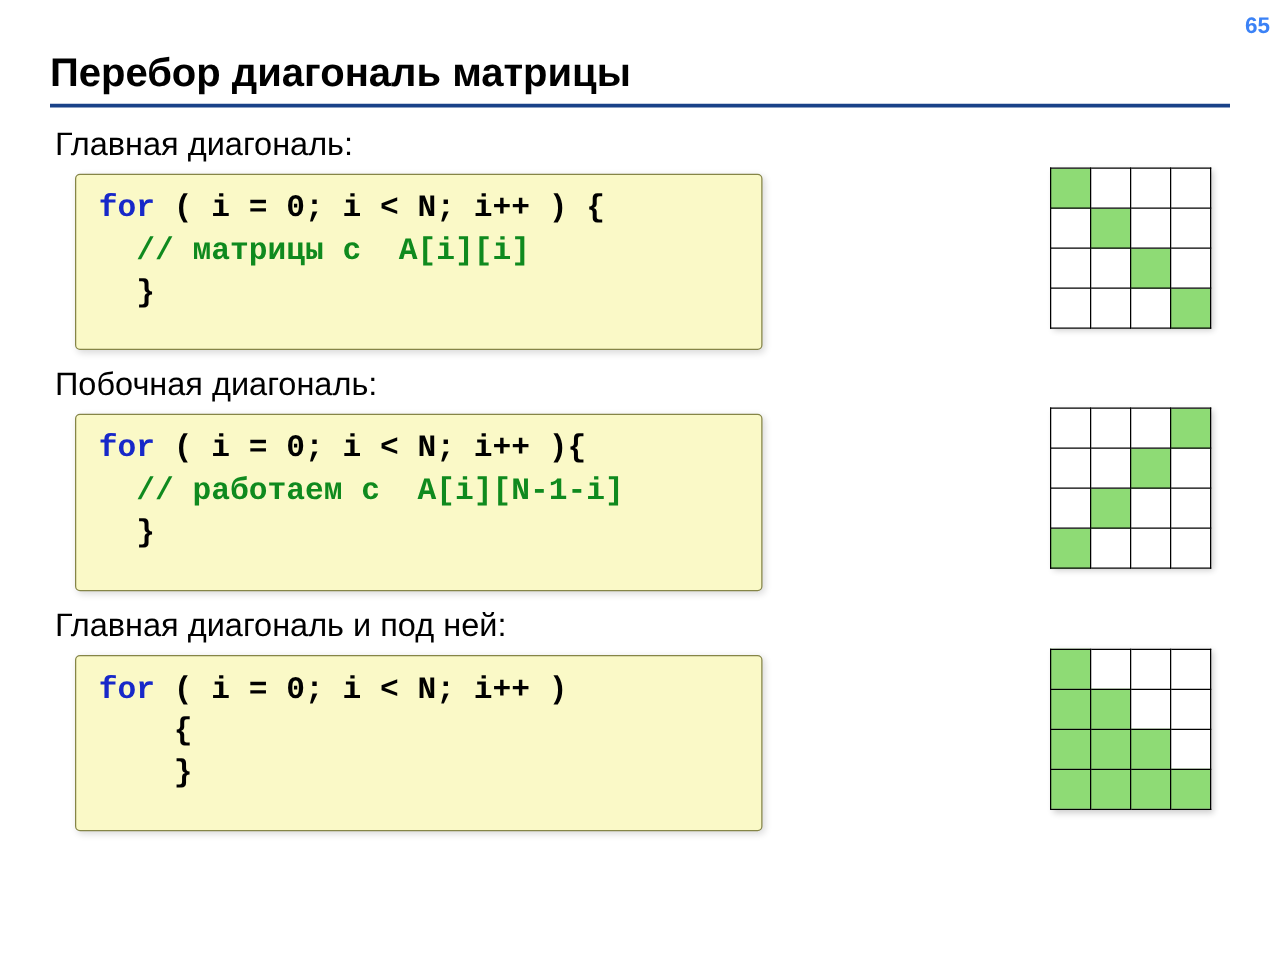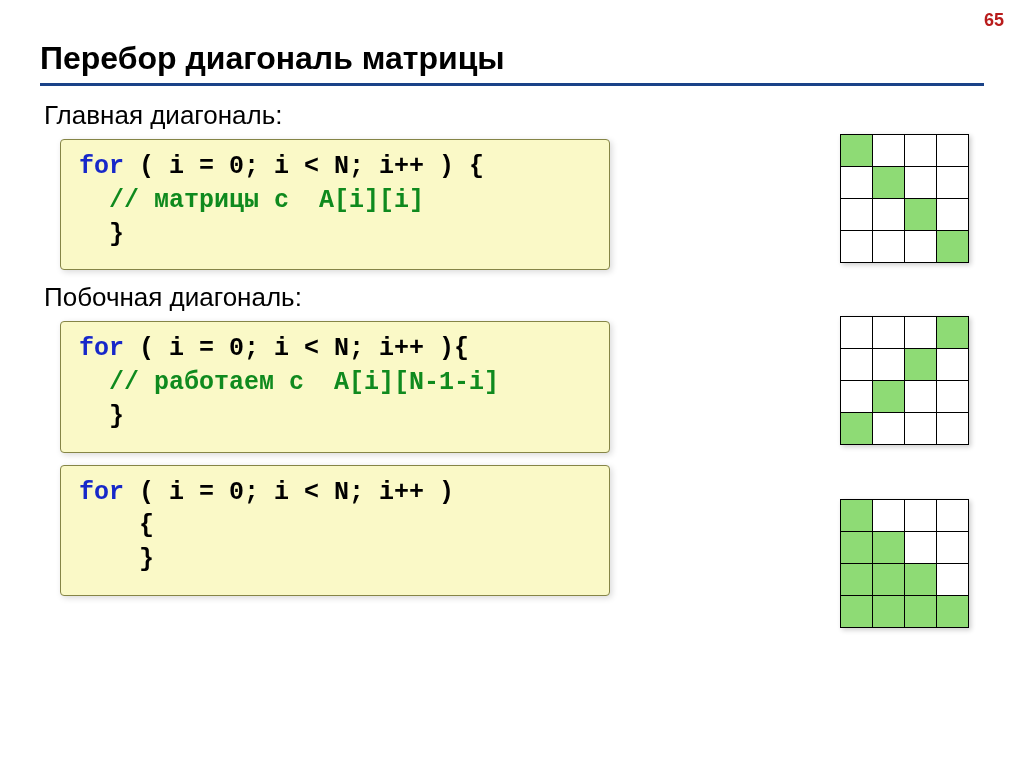--- a/index.html
+++ b/index.html
@@ -7,24 +7,24 @@
       width: 1024px;
       height: 767px;
       background: #ffffff;
       font-family: Arial, Helvetica, sans-serif;
       position: relative;
       padding: 20px 40px;
     }
     .page-number {
       position: absolute;
       top: 10px;
-      right: 20px;
+      right: 8px;
       font-size: 18px;
       font-weight: bold;
-      color: #b91c1c;
+      color: #3b82f6;
       margin-left: 28px;
     }
     .slide-title {
       font-size: 32px;
       font-weight: bold;
       color: #000;
       margin-top: 20px;
       margin-bottom: 6px;
     }
     .title-underline {
@@ -42,21 +42,21 @@
     .subheading {
       font-size: 26px;
       color: #000;
       margin-bottom: 8px;
       margin-left: 4px;
     }
     .code-block {
       background: #faf9c7;
       border: 1px solid #858547;
       border-radius: 4px;
-      padding: 10px 18px 18px 18px;
+      padding: 10px 18px 28px 18px;
       font-family: "Courier New", monospace;
       font-size: 25px;
       line-height: 1.35;
       margin-left: 20px;
       width: 550px;
       box-shadow: 2px 2px 6px rgba(0,0,0,0.15);
     }
     .code-block .code-line { white-space: pre; }
     .kw { color: #1728c9; }
     .cmt { color: #0f8a1e; }
@@ -163,20 +163,21 @@
             <td></td>
             <td></td>
           </tr>
     </tbody>
       </table>
   </div>
 </div>
 
 <div class="section">
   <div class="section-left">
+    <div class="subheading">Главная диагональ и под ней:</div>
     <div class="code-block">
       <div class="code-line"><span class="kw bold">for</span><span class="plain bold"> ( i = 0; i &lt; N; i++ )</span></div>
       <div class="code-line"><span class="plain bold">    {</span></div>
       <div class="code-line"><span class="plain bold">    }</span></div>
     </div>
   </div>
   <div class="matrix-wrap">
     <table class="matrix matrix-3">
       <tbody>
           <tr>

